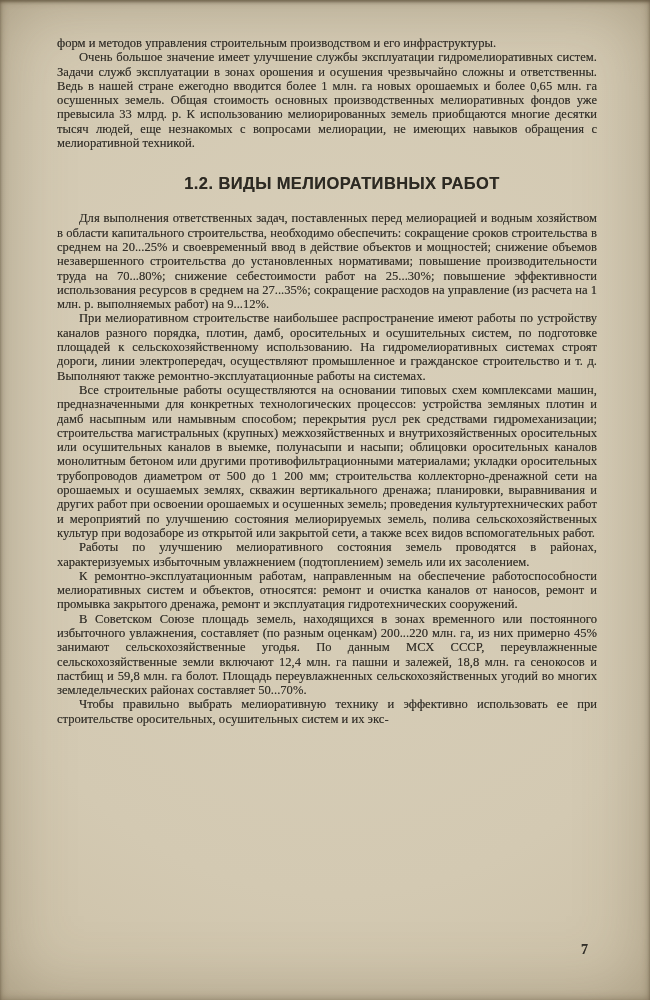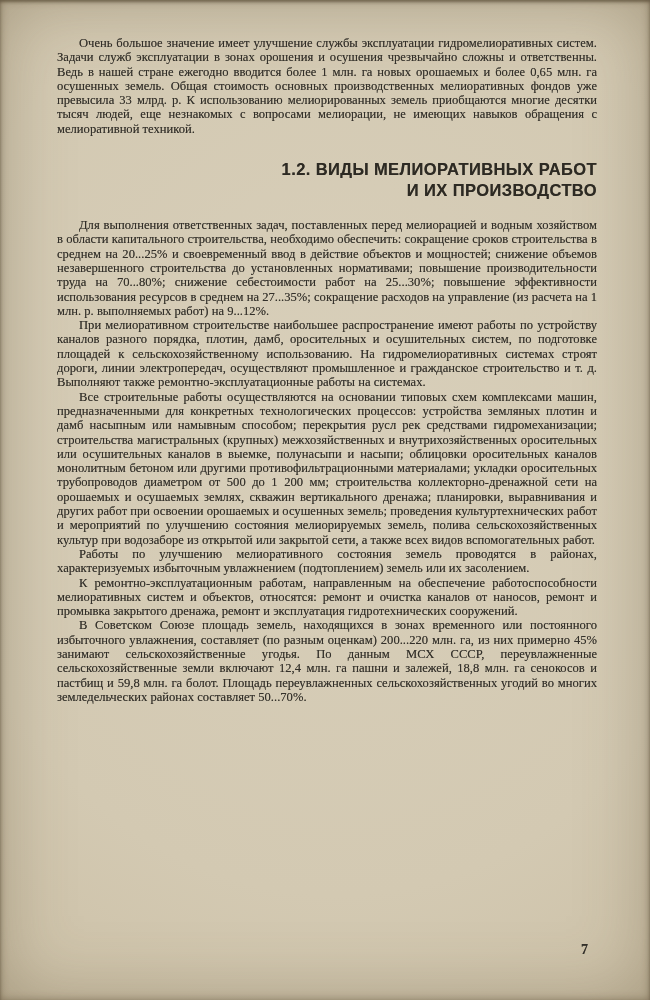--- a/index.html
+++ b/index.html
@@ -51,21 +51,21 @@
     text-indent: 0;
   }
   .heading {
     font-family: "Liberation Sans", "DejaVu Sans", sans-serif;
     font-weight: 700;
     font-size: 16.5px;
     line-height: 21px;
     letter-spacing: 0.4px;
     color: #2d2a23;
     margin: 23px 0 17px 30px;
-    text-align: right;
+    text-align: center;
     text-indent: 0;
     text-shadow: 0 0 0.6px rgba(45, 42, 35, 0.6);
   }
   .page-number {
     position: absolute;
     right: 62px;
     bottom: 42px;
     font-family: "Liberation Serif", "DejaVu Serif", serif;
     font-size: 14px;
     font-weight: 700;
@@ -73,29 +73,30 @@
     text-shadow: 0 0 0.5px rgba(51, 47, 40, 0.55);
   }
 </style>
 </head>
 <body>
 
 <div class="scan">
   <div class="paper"></div>
 
   <div class="text-col" lang="ru">
+    <p class="para noindent">форм и методов управления строительным производством и его инфраструктуры.</p>
     <p class="para">Очень большое значение имеет улучшение службы эксплуатации гидромелиоративных систем. Задачи служб эксплуатации в зонах орошения и осушения чрезвычайно сложны и ответственны. Ведь в нашей стране ежегодно вводится более 1 млн. га новых орошаемых и более 0,65 млн. га осушенных земель. Общая стоимость основных производственных мелиоративных фондов уже превысила 33 млрд. р. К использованию мелиорированных земель приобщаются многие десятки тысяч людей, еще незнакомых с вопросами мелиорации, не имеющих навыков обращения с мелиоративной техникой.</p>
 
     <h2 class="heading">
       <span>1.2. ВИДЫ МЕЛИОРАТИВНЫХ РАБОТ</span><br>
-      <span>И ИХ ПРОИЗВОДСТВО</span>
     </h2>
 
     <p class="para">Для выполнения ответственных задач, поставленных перед мелиорацией и водным хозяйством в области капитального строительства, необходимо обеспечить: сокращение сроков строительства в среднем на 20...25% и своевременный ввод в действие объектов и мощностей; снижение объемов незавершенного строительства до установленных нормативами; повышение производительности труда на 70...80%; снижение себестоимости работ на 25...30%; повышение эффективности использования ресурсов в среднем на 27...35%; сокращение расходов на управление (из расчета на 1 млн. р. выполняемых работ) на 9...12%.</p>
     <p class="para">При мелиоративном строительстве наибольшее распространение имеют работы по устройству каналов разного порядка, плотин, дамб, оросительных и осушительных систем, по подготовке площадей к сельскохозяйственному использованию. На гидромелиоративных системах строят дороги, линии электропередач, осуществляют промышленное и гражданское строительство и т. д. Выполняют также ремонтно-эксплуатационные работы на системах.</p>
     <p class="para">Все строительные работы осуществляются на основании типовых схем комплексами машин, предназначенными для конкретных технологических процессов: устройства земляных плотин и дамб насыпным или намывным способом; перекрытия русл рек средствами гидромеханизации; строительства магистральных (крупных) межхозяйственных и внутрихозяйственных оросительных или осушительных каналов в выемке, полунасыпи и насыпи; облицовки оросительных каналов монолитным бетоном или другими противофильтрационными материалами; укладки оросительных трубопроводов диаметром от 500 до 1 200 мм; строительства коллекторно-дренажной сети на орошаемых и осушаемых землях, скважин вертикального дренажа; планировки, выравнивания и других работ при освоении орошаемых и осушенных земель; проведения культуртехнических работ и мероприятий по улучшению состояния мелиорируемых земель, полива сельскохозяйственных культур при водозаборе из открытой или закрытой сети, а также всех видов вспомогательных работ.</p>
     <p class="para">Работы по улучшению мелиоративного состояния земель проводятся в районах, характеризуемых избыточным увлажнением (подтоплением) земель или их засолением.</p>
     <p class="para">К ремонтно-эксплуатационным работам, направленным на обеспечение работоспособности мелиоративных систем и объектов, относятся: ремонт и очистка каналов от наносов, ремонт и промывка закрытого дренажа, ремонт и эксплуатация гидротехнических сооружений.</p>
     <p class="para">В Советском Союзе площадь земель, находящихся в зонах временного или постоянного избыточного увлажнения, составляет (по разным оценкам) 200...220 млн. га, из них примерно 45% занимают сельскохозяйственные угодья. По данным МСХ СССР, переувлажненные сельскохозяйственные земли включают 12,4 млн. га пашни и залежей, 18,8 млн. га сенокосов и пастбищ и 59,8 млн. га болот. Площадь переувлажненных сельскохозяйственных угодий во многих земледельческих районах составляет 50...70%.</p>
+    <p class="para">Чтобы правильно выбрать мелиоративную технику и эффективно использовать ее при строительстве оросительных, осушительных систем и их экс-</p>
   </div>
 
   <div class="page-number">7</div>
 </div>
 
 </body></html>

